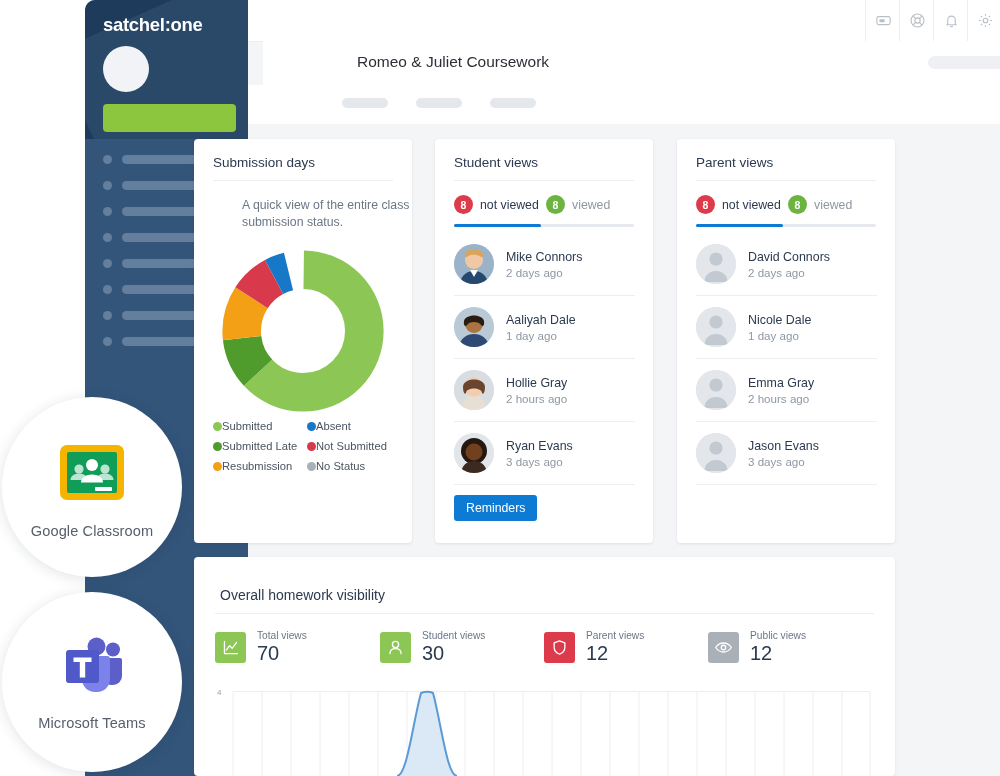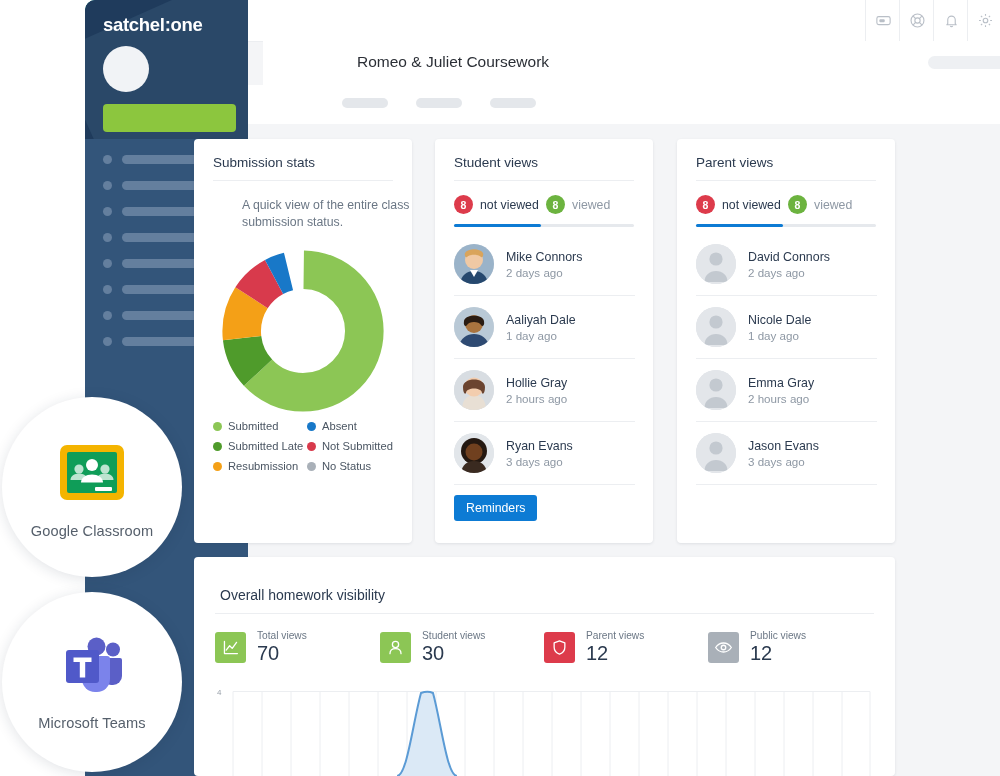--- a/index.html
+++ b/index.html
@@ -235,21 +235,20 @@
     left: 19px;
     top: 281px;
     width: 186px;
     display: grid;
     grid-template-columns: 94px 92px;
     row-gap: 8px;
   }
   .legend-item {
     display: flex;
     align-items: center;
-    gap: 6px;
     font-size: 11.2px;
     color: #4a5562;
   }
   .legend-dot {
     width: 9px;
     height: 9px;
     border-radius: 50%;
     flex: none;
   }
   .btn-blue {
@@ -526,21 +525,21 @@
       </div>
 
       <div id="tabbar">
         <div class="tab-pill" style="left:94px; width:46px"></div>
         <div class="tab-pill" style="left:168px; width:46px"></div>
         <div class="tab-pill" style="left:242px; width:46px"></div>
       </div>
     </div>
 
     <div class="card" id="card-submission">
-      <div class="card-title">Submission stats</div>
+      <div class="card-title">Submission days</div>
       <div class="card-rule" style="width:180px"></div>
       <div id="submission-desc">A quick view of the entire class submission status.</div>
 
       <div id="donut-wrap">
         <svg width="162" height="162" viewBox="0 0 42 42">
           <circle cx="21" cy="21" r="15.9" fill="transparent" stroke="#8cc655" stroke-width="10" stroke-dasharray="63 37" stroke-dashoffset="25"></circle>
           <circle cx="21" cy="21" r="15.9" fill="transparent" stroke="#4f9b2b" stroke-width="10" stroke-dasharray="10 90" stroke-dashoffset="-38"></circle>
           <circle cx="21" cy="21" r="15.9" fill="transparent" stroke="#f4a017" stroke-width="10" stroke-dasharray="11 89" stroke-dashoffset="-48"></circle>
           <circle cx="21" cy="21" r="15.9" fill="transparent" stroke="#d83a4c" stroke-width="10" stroke-dasharray="8 92" stroke-dashoffset="-59"></circle>
           <circle cx="21" cy="21" r="15.9" fill="transparent" stroke="#1878c8" stroke-width="10" stroke-dasharray="4 96" stroke-dashoffset="-67"></circle>

